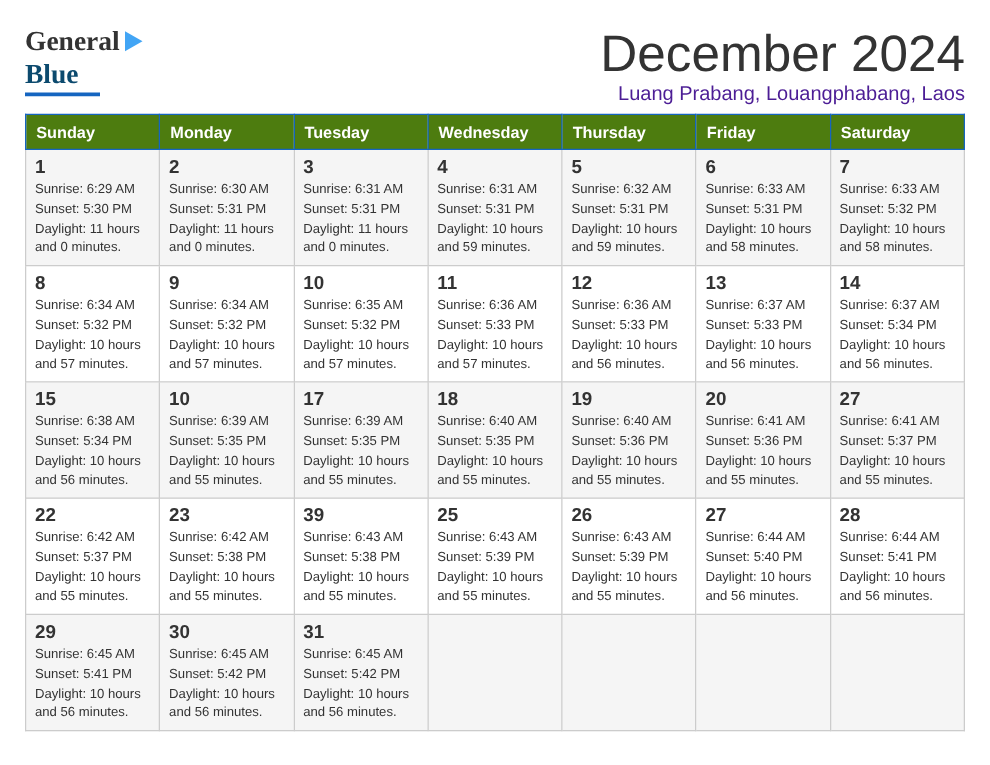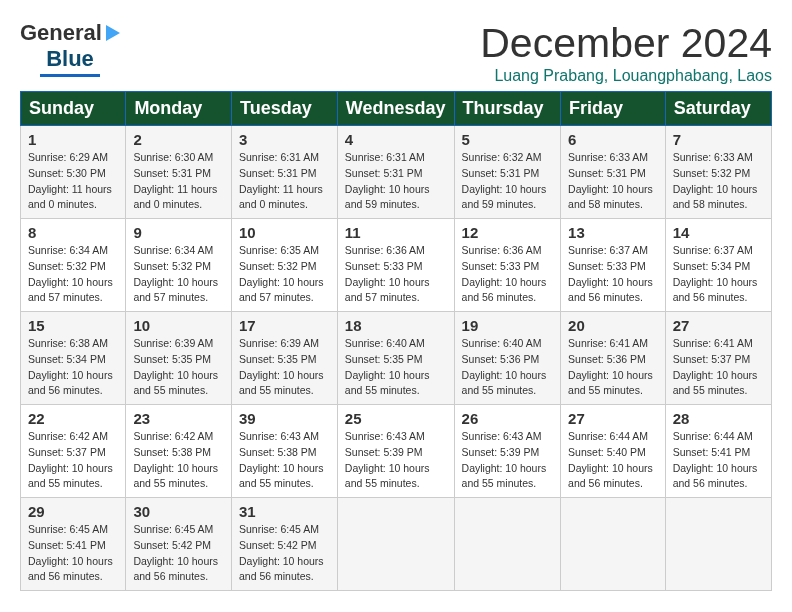--- a/index.html
+++ b/index.html
@@ -12,21 +12,22 @@
     }
     .header-section {
       display: flex;
       justify-content: space-between;
       align-items: flex-start;
       margin-bottom: 6px;
     }
     .logo {
       display: flex;
       flex-direction: column;
-      align-items: center;
+      align-items: flex-start;
+      font-family: Liberation Serif, serif;
     }
     .logo-arrow {
       width: 0; height: 0;
       border-top: 8px solid transparent;
       border-bottom: 8px solid transparent;
       border-left: 14px solid #42a5f5;
       display: inline-block;
       margin-left: 4px;
       vertical-align: middle;
     }
@@ -39,33 +40,33 @@
     .title-section {
       text-align: right;
     }
     .month-title {
       font-size: 41px;
       font-weight: normal;
       color: #333;
     }
     .location-title {
       font-size: 16px;
-      color: #0f766e;
+      color: #4c1d95;
     }
     table {
       width: 100%;
       border-collapse: collapse;
       font-size: 11px;
     }
     thead tr th {
-      background: #14532d;
+      background: #4d7c0f;
       color: #fff;
       text-align: left;
       padding: 6px 8px;
-      font-size: 18px;
+      font-size: 13px;
       font-weight: bold;
       border: 1px solid #1565c0;
     }
     tbody tr td {
       border: 1px solid #ccc;
       vertical-align: top;
       padding: 5px 7px;
       width: 14.28%;
       min-height: 80px;
       background: #fff;

